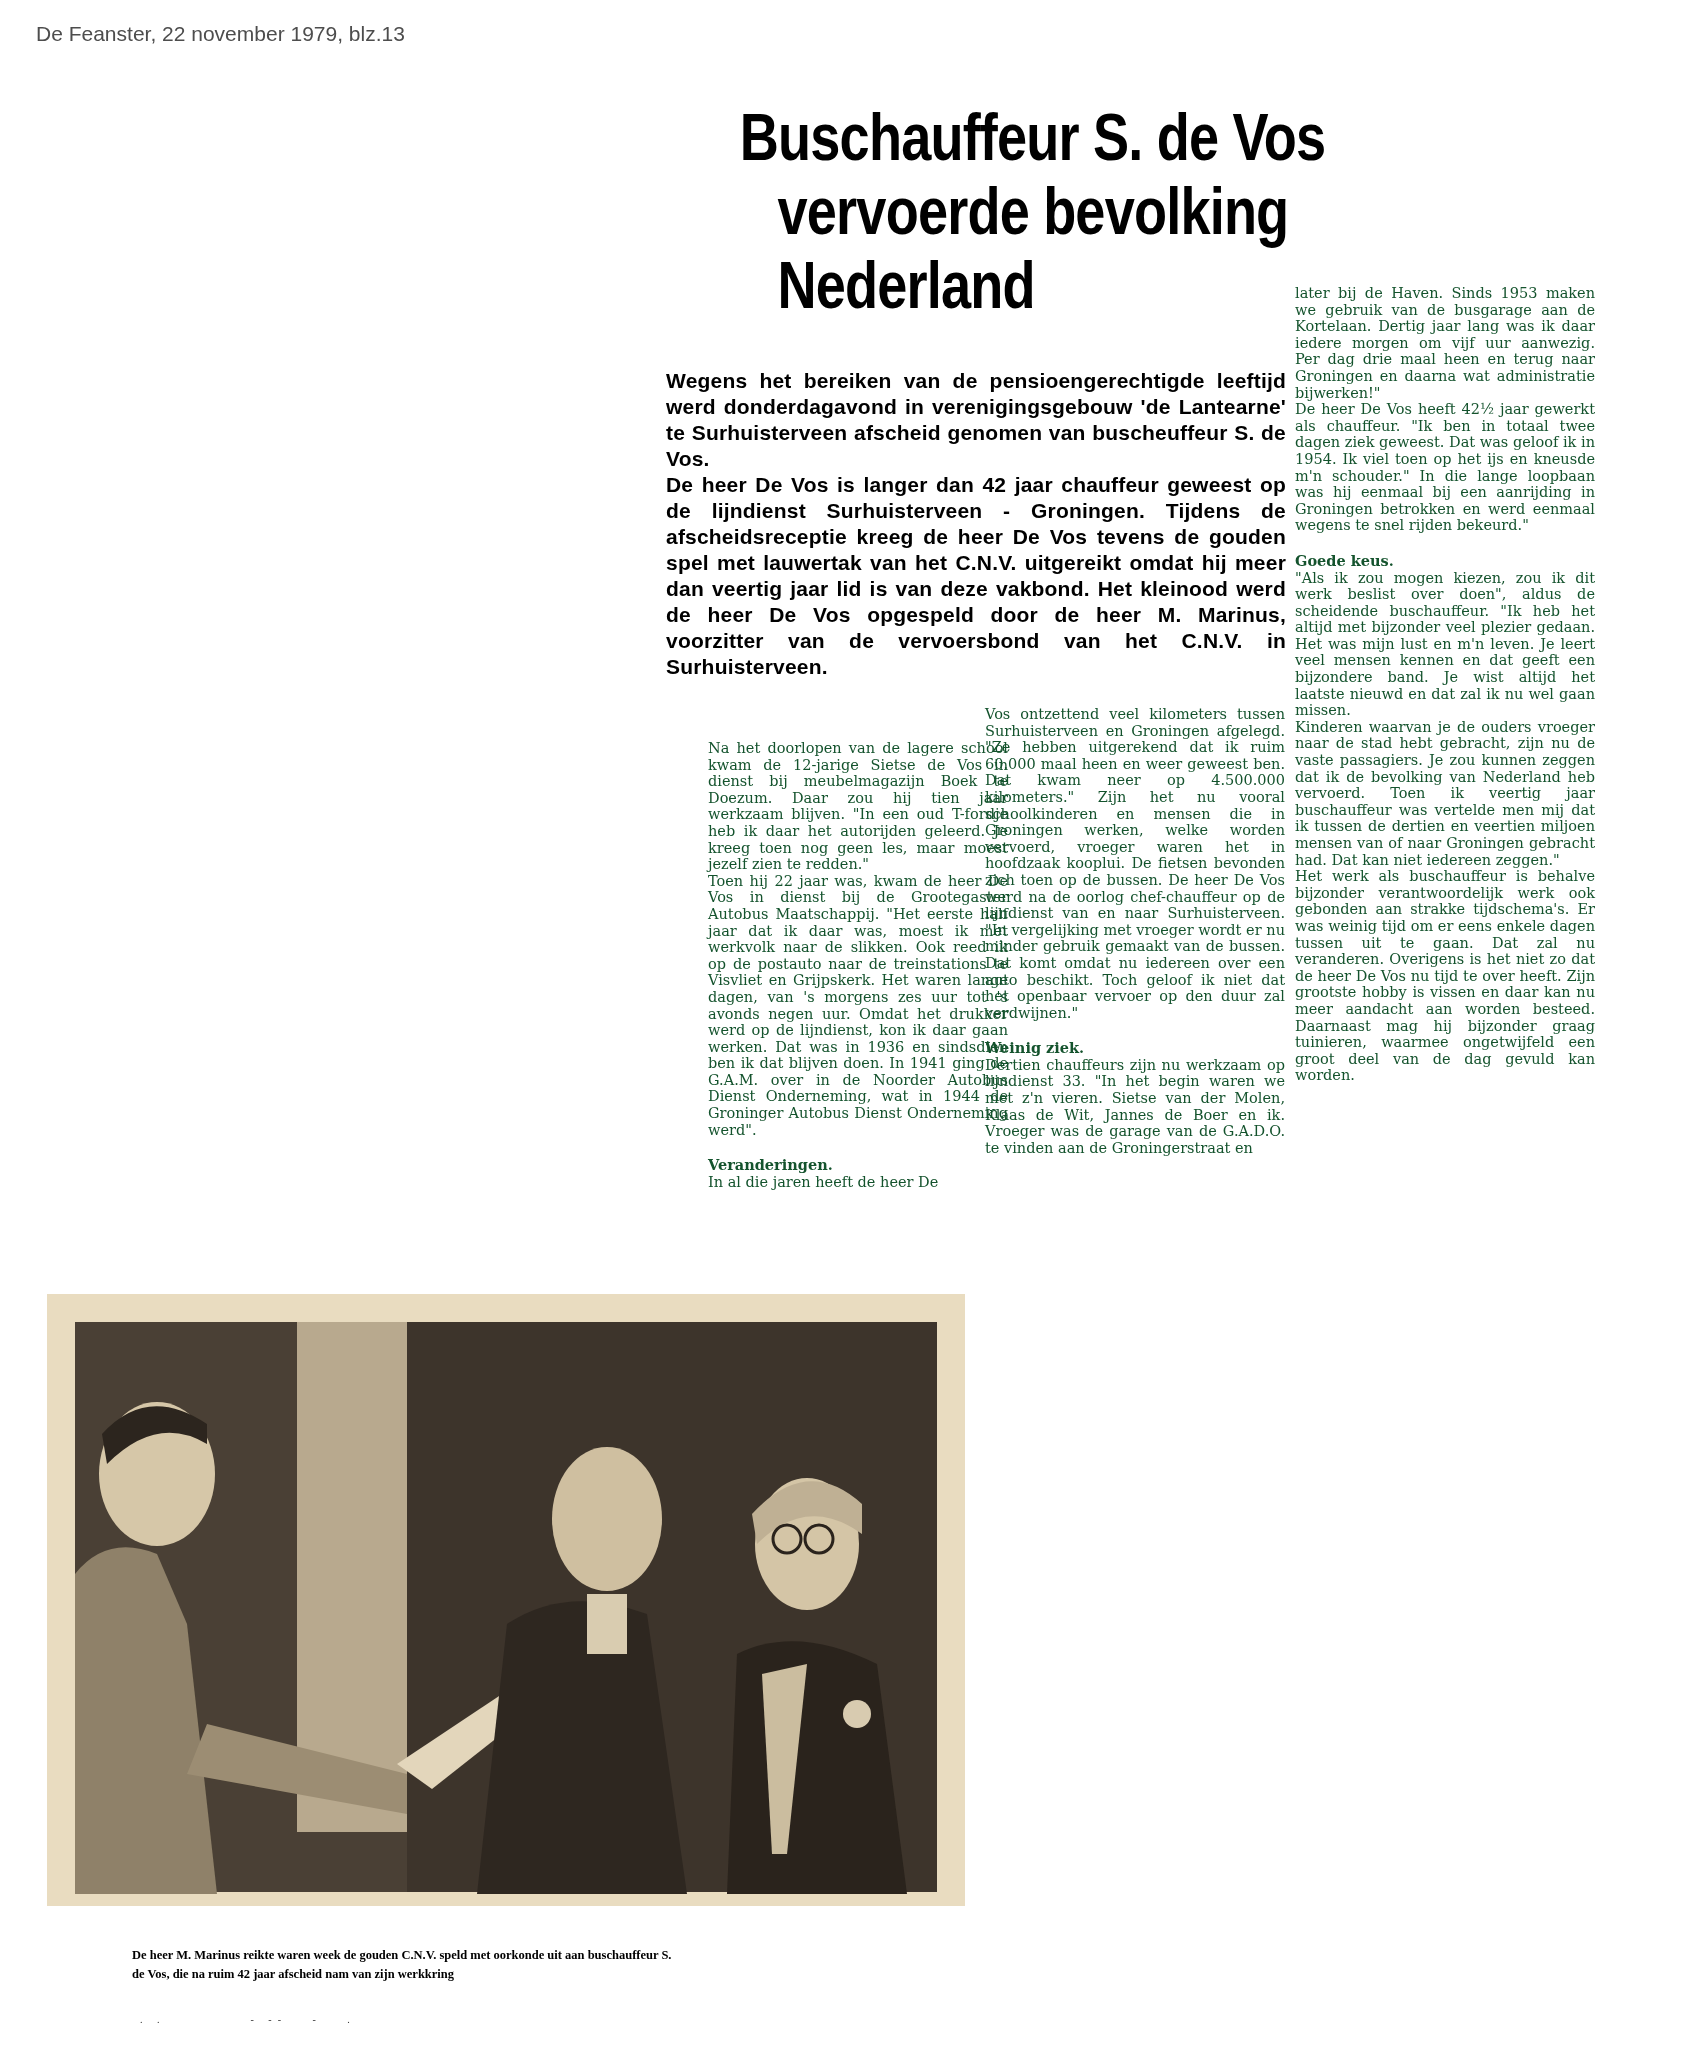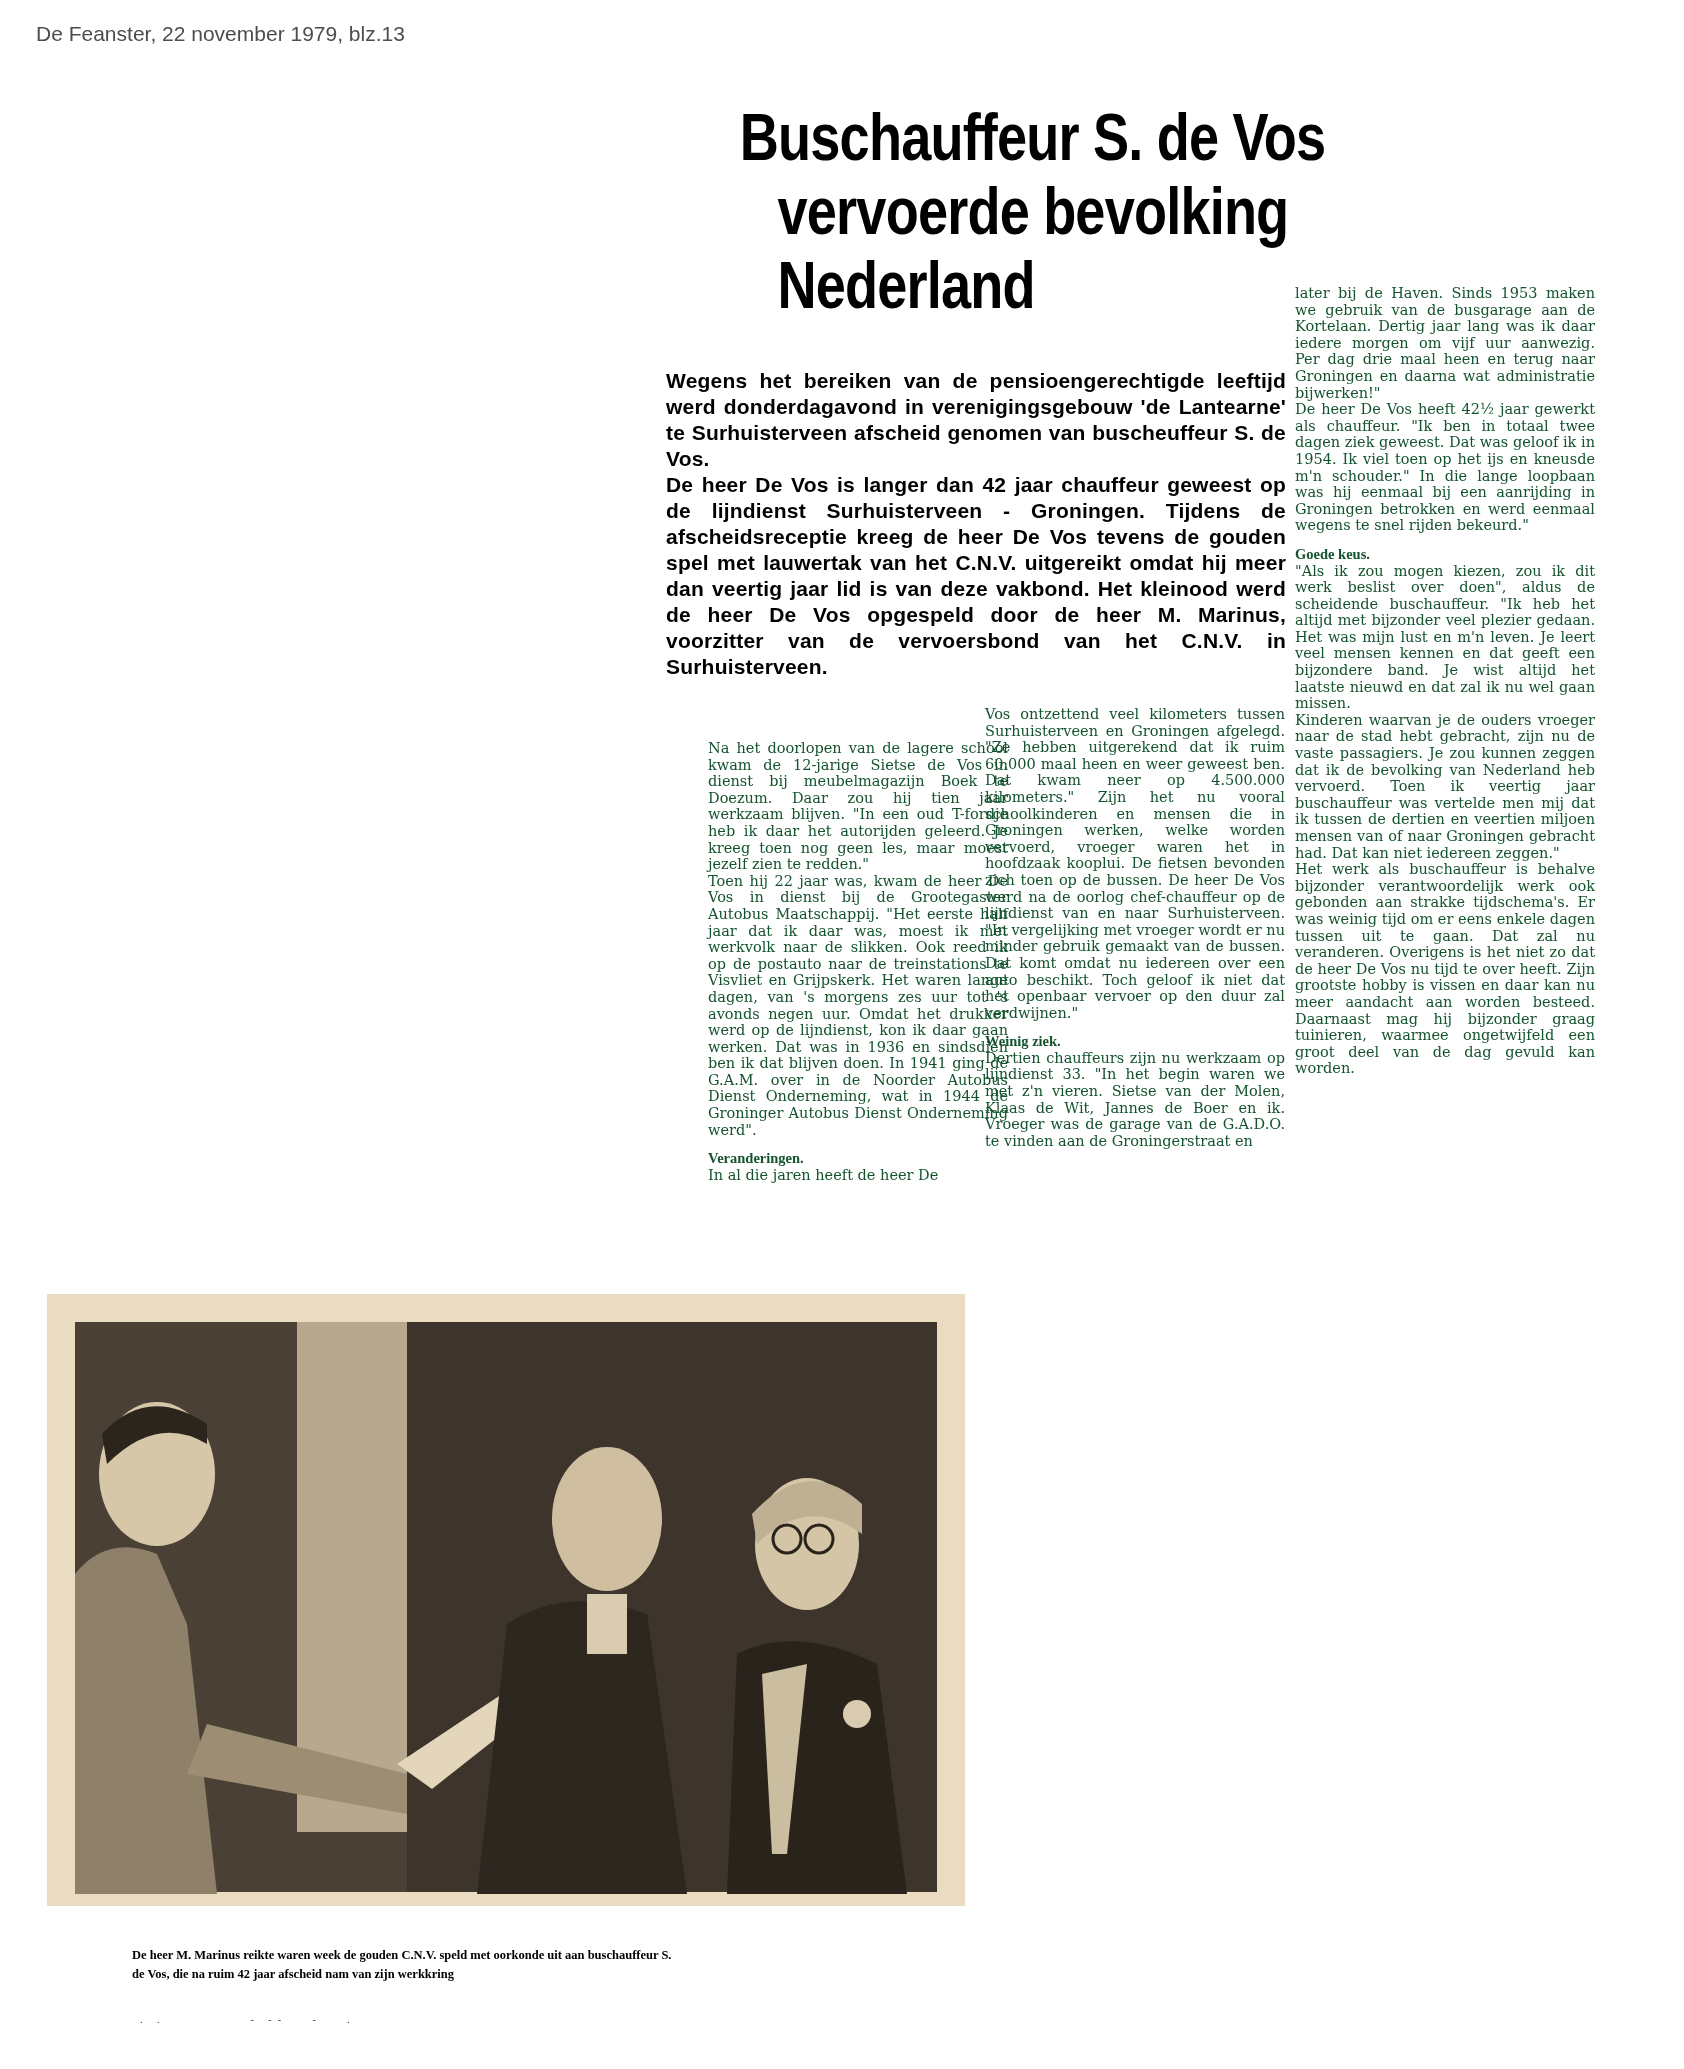--- a/index.html
+++ b/index.html
@@ -24,21 +24,21 @@
       font-size: 21px; line-height: 26px; text-align: justify; color: #000;
       letter-spacing: 0.2px;
     }
     .lead p { margin: 0; }
     .col {
       position: absolute; width: 300px;
       font-family: "DejaVu Serif", serif; font-size: 14.5px; line-height: 16.6px;
       text-align: justify; color: #14532d;
     }
     .col p { margin: 0; }
-    .col h3 { margin: 12px 0 0 0; font-size: 14.5px; font-weight: 900; line-height: 16.6px; font-family: Liberation Serif, serif; }
+    .col h3 { margin: 19px 0 0 0; font-size: 14.5px; font-weight: 900; line-height: 16.6px; }
     .col1 { left: 708px; top: 740px; }
     .col2 { left: 985px; top: 706px; }
     .col3 { left: 1295px; top: 285px; }
     .photo {
       position: absolute; left: 47px; top: 1294px; width: 918px; height: 612px;
       background: #e9dcc0;
     }
     .photo svg { display: block; width: 100%; height: 100%; }
     .caption {
       position: absolute; left: 132px; top: 1946px; width: 720px;

